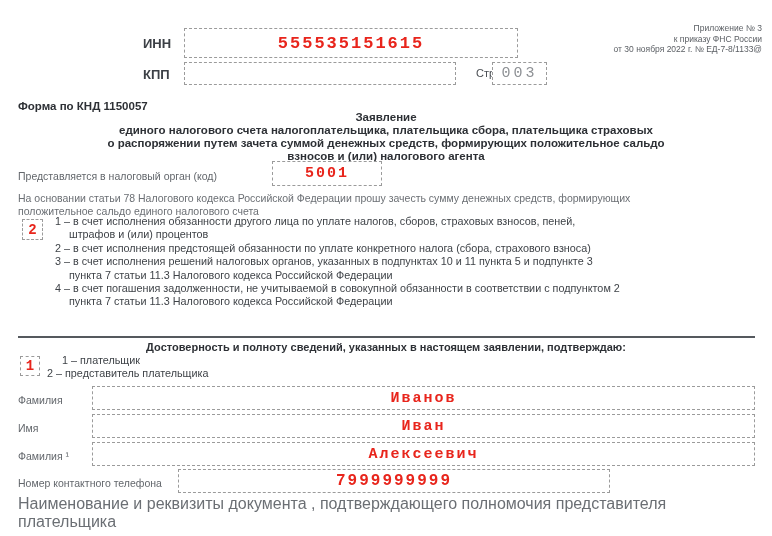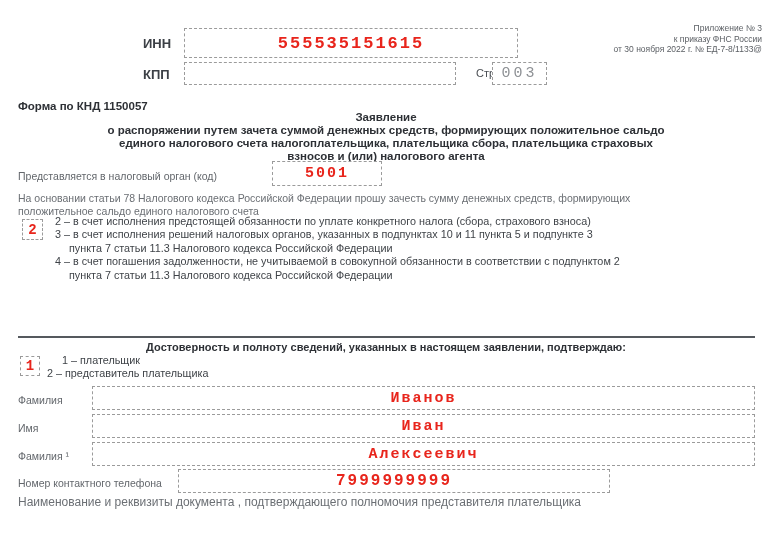--- a/index.html
+++ b/index.html
@@ -40,21 +40,21 @@
   .opt .cont { margin-left: 14px; }
   .choice-box {
     position: absolute;
     border: 1px dashed #9b9b9b;
     display: flex; align-items: center; justify-content: center;
     font-family: "Liberation Mono", "DejaVu Sans Mono", monospace;
     font-weight: bold; color: #e8251c; font-size: 14px;
   }
   .hrule { position: absolute; left: 18px; width: 737px; border-top: 2px solid #55595e; }
   .field-label { position: absolute; font-size: 10.5px; color: #63676c; }
-  .footnote { font-size: 12px; color: #6b6f74; }
+  .footnote { font-size: 16px; color: #6b6f74; }
 </style>
 </head>
 <body>
 
 <div class="abs big-label" style="left:143px; top:36px;">ИНН</div>
 <div class="dashed-box" style="left:184px; top:28px; width:334px; height:30px;">
   <span class="val-red" style="font-size:17px;">555535151615</span>
 </div>
 
 <div class="abs note" style="right:10px; top:23px; width:190px;">
@@ -69,39 +69,43 @@
 </div>
 <div class="abs" style="left:476px; top:67px; font-size:11px; color:#4a4e53;">Стр.</div>
 <div class="dashed-box" style="left:492px; top:62px; width:55px; height:23px;">
   <span class="val-gray" style="font-size:15px;">003</span>
 </div>
 
 <div class="abs bold-dark" style="left:18px; top:100px; font-size:11.5px;">Форма по КНД 1150057</div>
 
 <div class="abs title-block bold-dark" style="top:111px;">
   <div>Заявление</div>
+  <div>единого налогового счета налогоплательщика, плательщика сбора, плательщика страховых</div>
   <div>о распоряжении путем зачета суммой денежных средств, формирующих положительное сальдо</div>
-  <div>единого налогового счета налогоплательщика, плательщика сбора, плательщика страховых</div>
   <div>взносов и (или) налогового агента</div>
 </div>
 
 <div class="abs small-label" style="left:18px; top:170px;">Представляется в налоговый орган (код)</div>
 <div class="dashed-box" style="left:272px; top:161px; width:110px; height:25px;">
   <span class="val-red" style="font-size:15px;">5001</span>
 </div>
 
 <div class="abs para" style="left:18px; top:192px; width:740px;">
   <div>На основании статьи 78 Налогового кодекса Российской Федерации прошу зачесть сумму денежных средств, формирующих</div>
   <div>положительное сальдо единого налогового счета</div>
 </div>
 
 <div class="choice-box" style="left:22px; top:219px; width:21px; height:21px;">
   <span>2</span>
 </div>
 <div class="abs" style="left:55px; top:215px; width:700px;">
+  <div class="opt">
+    <div>1 – в счет исполнения обязанности другого лица по уплате налогов, сборов, страховых взносов, пеней,</div>
+    <div class="cont">штрафов и (или) процентов</div>
+  </div>
   <div class="opt">
     <div>2 – в счет исполнения предстоящей обязанности по уплате конкретного налога (сбора, страхового взноса)</div>
   </div>
   <div class="opt">
     <div>3 – в счет исполнения решений налоговых органов, указанных в подпунктах 10 и 11 пункта 5 и подпункте 3</div>
     <div class="cont">пункта 7 статьи 11.3 Налогового кодекса Российской Федерации</div>
   </div>
   <div class="opt">
     <div>4 – в счет погашения задолженности, не учитываемой в совокупной обязанности в соответствии с подпунктом 2</div>
     <div class="cont">пункта 7 статьи 11.3 Налогового кодекса Российской Федерации</div>

